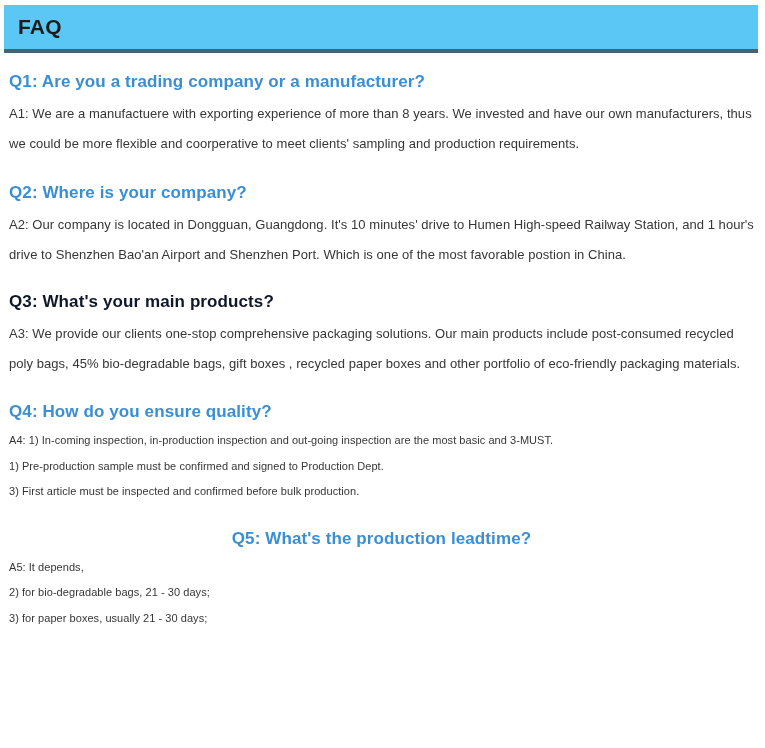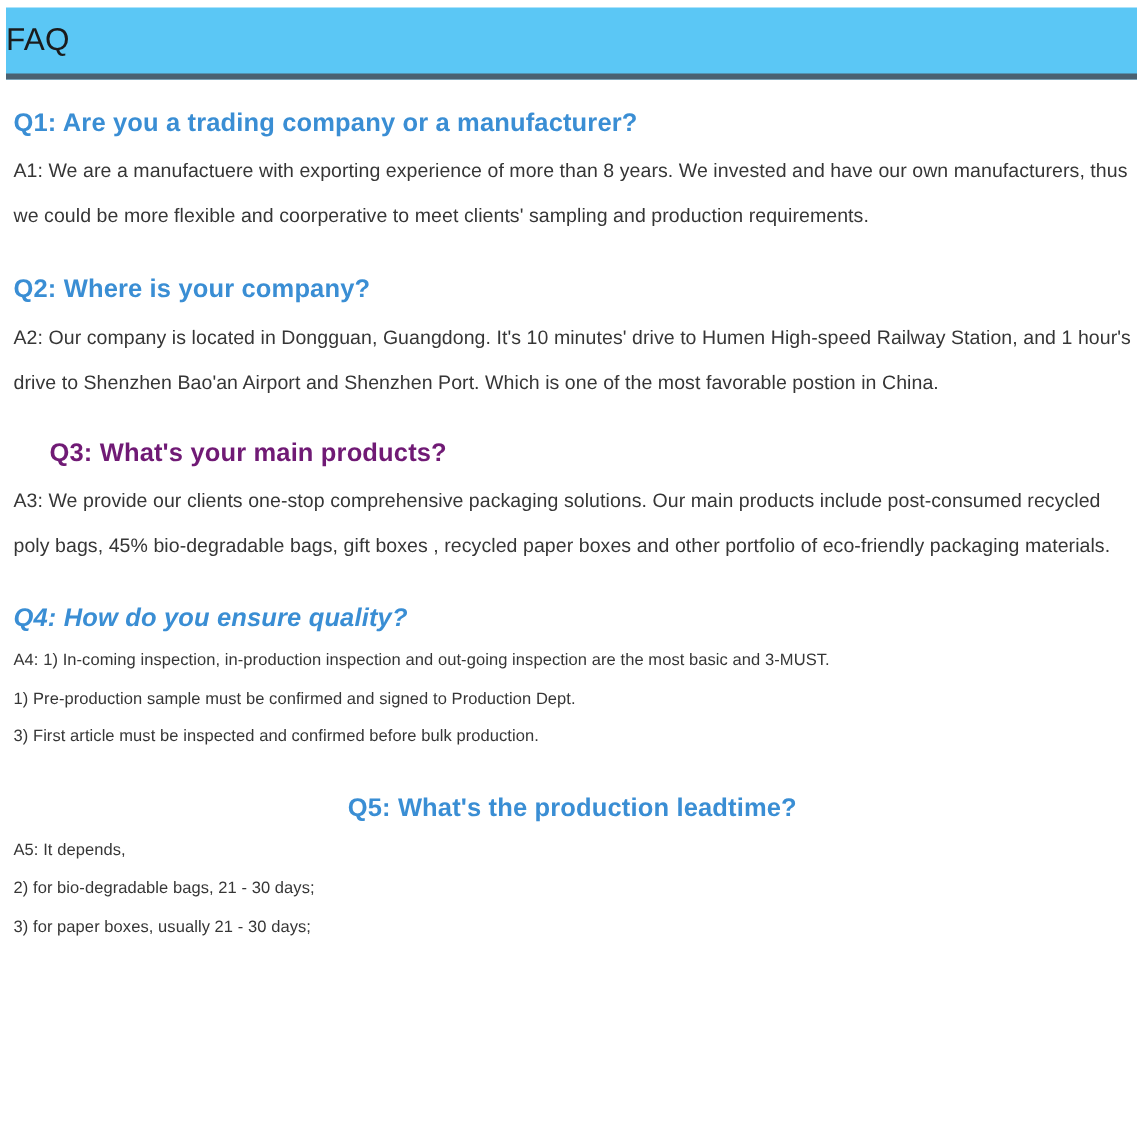--- a/index.html
+++ b/index.html
@@ -28,25 +28,25 @@
     left: 4px;
     top: 5px;
     width: 754px;
     height: 44px;
     background: #5bc7f5;
     border-bottom: 4px solid #4a6171;
     box-sizing: content-box;
   }
   .faq-banner-title {
     position: absolute;
-    left: 0;
+    left: 14px;
     top: 8px;
     font-size: 21px;
     line-height: 28px;
-    font-weight: 400;
+    font-weight: 700;
     color: #1b1b1b;
     letter-spacing: 0.2px;
     white-space: nowrap;
   }
 
   
   .content {
     position: absolute;
     left: 9px;
     top: 70px;
@@ -88,21 +88,21 @@
   .a-lines .a-line {
     display: block;
     white-space: normal;
   }
 
   
   .qa-q1 { }
   .qa-q2 { margin-bottom: 20px; }
   .qa-q3 { margin-bottom: 21px; }
   .qa-q4 { margin-bottom: 22px; }
-  .qa-q4 .q-heading { margin-bottom: 4px; font-style: italic; }
+  .qa-q4 .q-heading { margin-bottom: 4px; }
   .qa-q5 .q-heading { margin-bottom: 4px; }
 </style>
 </head>
 <body>
 
 <div class="page" style="background: rgb(255, 255, 255);">
 
   <div class="faq-banner" style="background: rgb(91, 199, 245); border-bottom-color: rgb(74, 97, 113);">
     <div class="faq-banner-title" style="color: rgb(27, 27, 27);">FAQ</div>
   </div>
@@ -113,21 +113,21 @@
       <div class="q-heading" style="color: rgb(58, 142, 212);">Q1: Are you a trading company or a manufacturer?</div>
       <p class="a-paragraph" style="color: rgb(54, 54, 54);">A1: We are a manufactuere with exporting experience of more than 8 years. We invested and have our own manufacturers, thus we could be more flexible and coorperative to meet clients' sampling and production requirements.</p>
     </div>
 
     <div class="qa-block qa-q2">
       <div class="q-heading" style="color: rgb(58, 142, 212);">Q2: Where is your company?</div>
       <p class="a-paragraph" style="color: rgb(54, 54, 54);">A2: Our company is located in Dongguan, Guangdong. It's 10 minutes' drive to Humen High-speed Railway Station, and 1 hour's drive to Shenzhen Bao'an Airport and Shenzhen Port. Which is one of the most favorable postion in China.</p>
     </div>
 
     <div class="qa-block qa-q3">
-      <div class="q-heading" style="color: #701a75; margin-left: 24px;">Q3: What's your main products?</div>
+      <div class="q-heading" style="color: #0f172a;">Q3: What's your main products?</div>
       <p class="a-paragraph" style="color: rgb(54, 54, 54);">A3: We provide our clients one-stop comprehensive packaging solutions. Our main products include post-consumed recycled poly bags, 45% bio-degradable bags, gift boxes , recycled paper boxes and other portfolio of eco-friendly packaging materials.</p>
     </div>
 
     <div class="qa-block qa-q4">
       <div class="q-heading" style="color: rgb(58, 142, 212);">Q4: How do you ensure quality?</div>
       <div class="a-lines" style="color: rgb(54, 54, 54);">
         <span class="a-line">A4: 1) In-coming inspection, in-production inspection and out-going inspection are the most basic and 3-MUST.</span>
         <span class="a-line">1) Pre-production sample must be confirmed and signed to Production Dept.</span>
         <span class="a-line">3) First article must be inspected and confirmed before bulk production.</span>
       </div>

